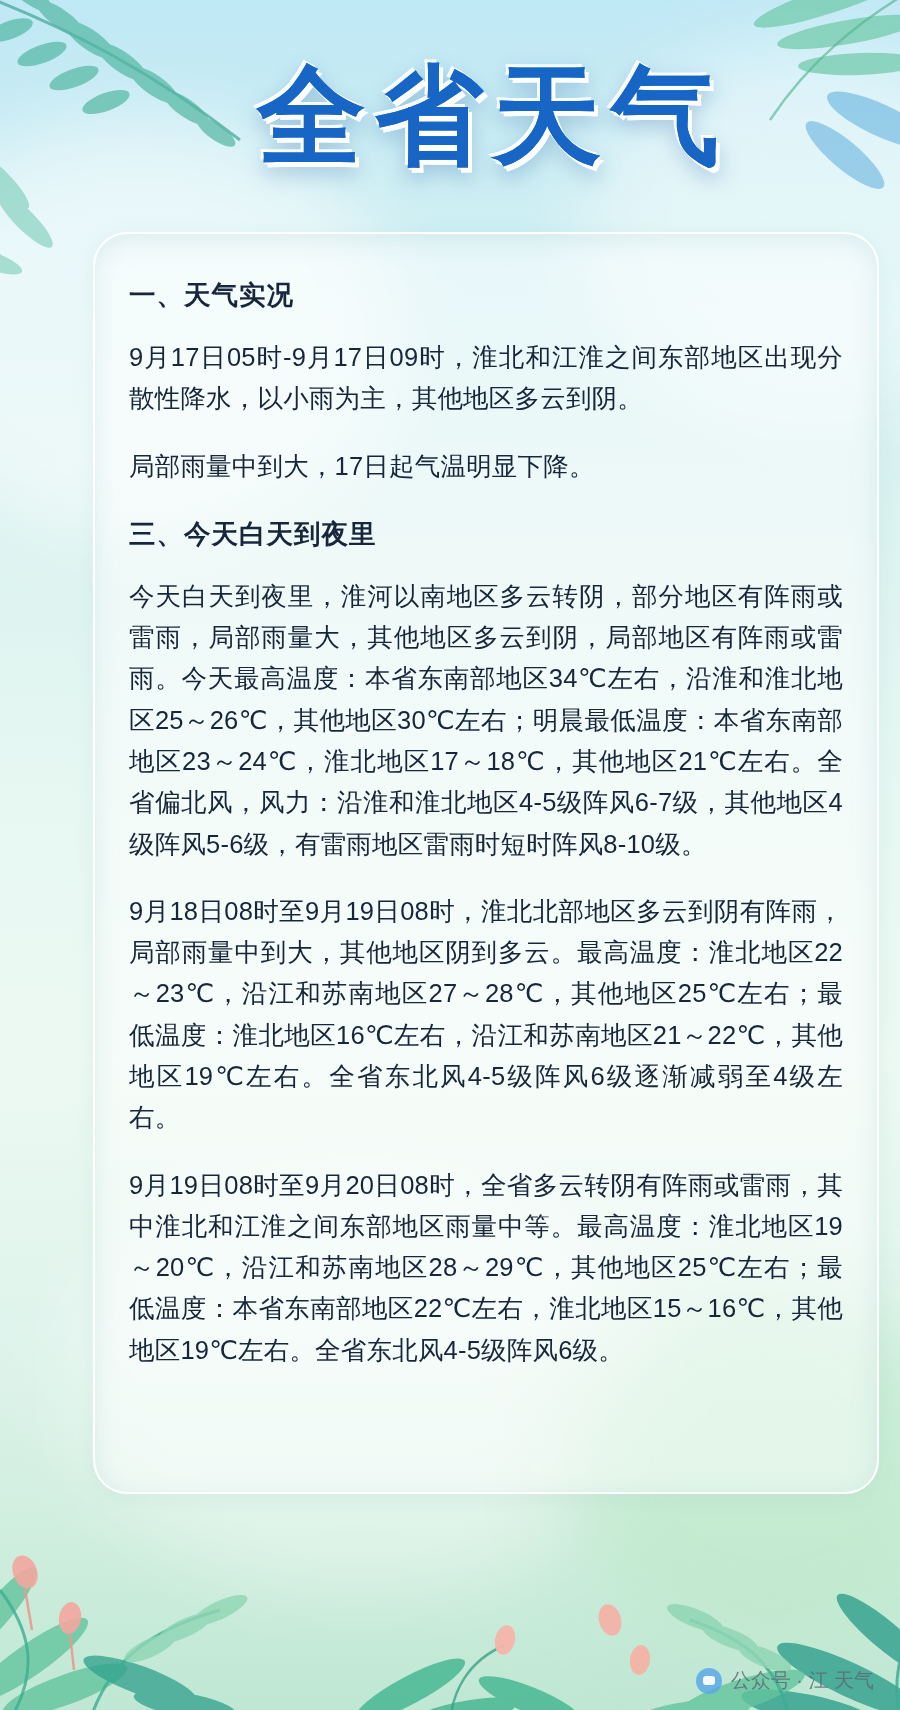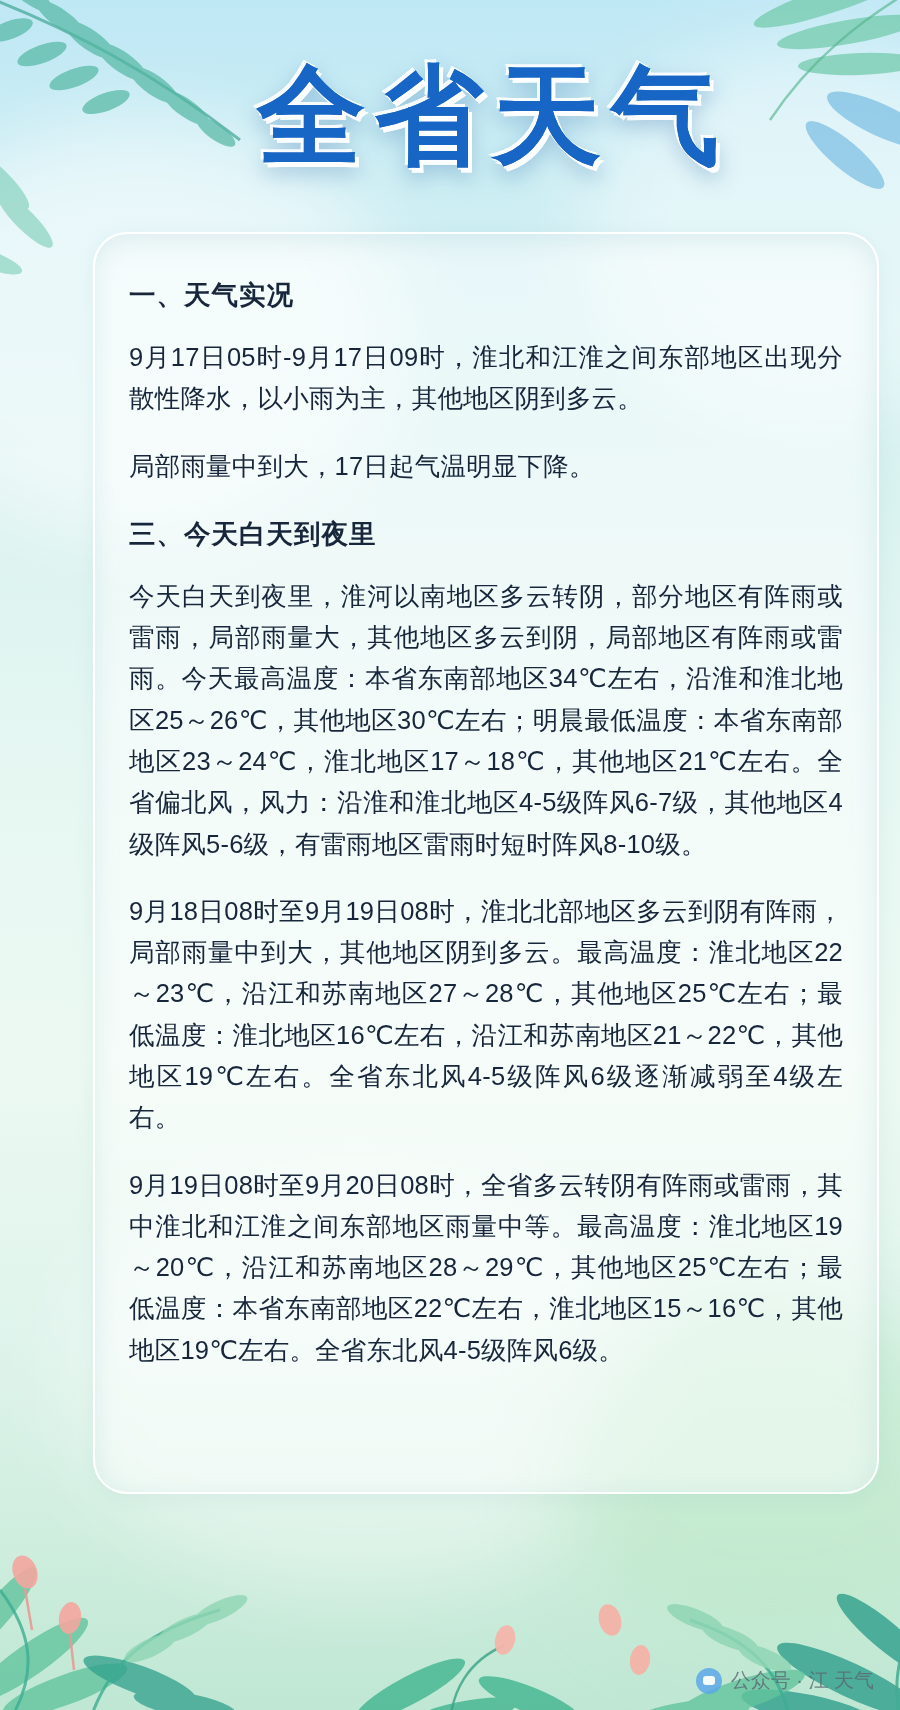--- a/index.html
+++ b/index.html
@@ -254,21 +254,21 @@
   </div>
 
   <div class="title-wrap">
     <div class="title">全省天气</div>
   </div>
 
   <div class="card">
     <div class="doc">
 
       <div class="heading">一、天气实况</div>
-      <p class="para">9月17日05时-9月17日09时，淮北和江淮之间东部地区出现分散性降水，以小雨为主，其他地区阴到多云。</p>
+      <p class="para">9月17日05时-9月17日09时，淮北和江淮之间东部地区出现分散性降水，以小雨为主，其他地区多云到阴。</p>
 
       <p class="para">局部雨量中到大，17日起气温明显下降。</p>
 
       <div class="heading h2">三、今天白天到夜里</div>
       <p class="para">今天白天到夜里，淮河以南地区多云转阴，部分地区有阵雨或雷雨，局部雨量大，其他地区多云到阴，局部地区有阵雨或雷雨。今天最高温度：本省东南部地区34℃左右，沿淮和淮北地区25～26℃，其他地区30℃左右；明晨最低温度：本省东南部地区23～24℃，淮北地区17～18℃，其他地区21℃左右。全省偏北风，风力：沿淮和淮北地区4-5级阵风6-7级，其他地区4级阵风5-6级，有雷雨地区雷雨时短时阵风8-10级。</p>
       <p class="para">9月18日08时至9月19日08时，淮北北部地区多云到阴有阵雨，局部雨量中到大，其他地区阴到多云。最高温度：淮北地区22～23℃，沿江和苏南地区27～28℃，其他地区25℃左右；最低温度：淮北地区16℃左右，沿江和苏南地区21～22℃，其他地区19℃左右。全省东北风4-5级阵风6级逐渐减弱至4级左右。</p>
       <p class="para last">9月19日08时至9月20日08时，全省多云转阴有阵雨或雷雨，其中淮北和江淮之间东部地区雨量中等。最高温度：淮北地区19～20℃，沿江和苏南地区28～29℃，其他地区25℃左右；最低温度：本省东南部地区22℃左右，淮北地区15～16℃，其他地区19℃左右。全省东北风4-5级阵风6级。</p>
 
     </div>
   </div>

